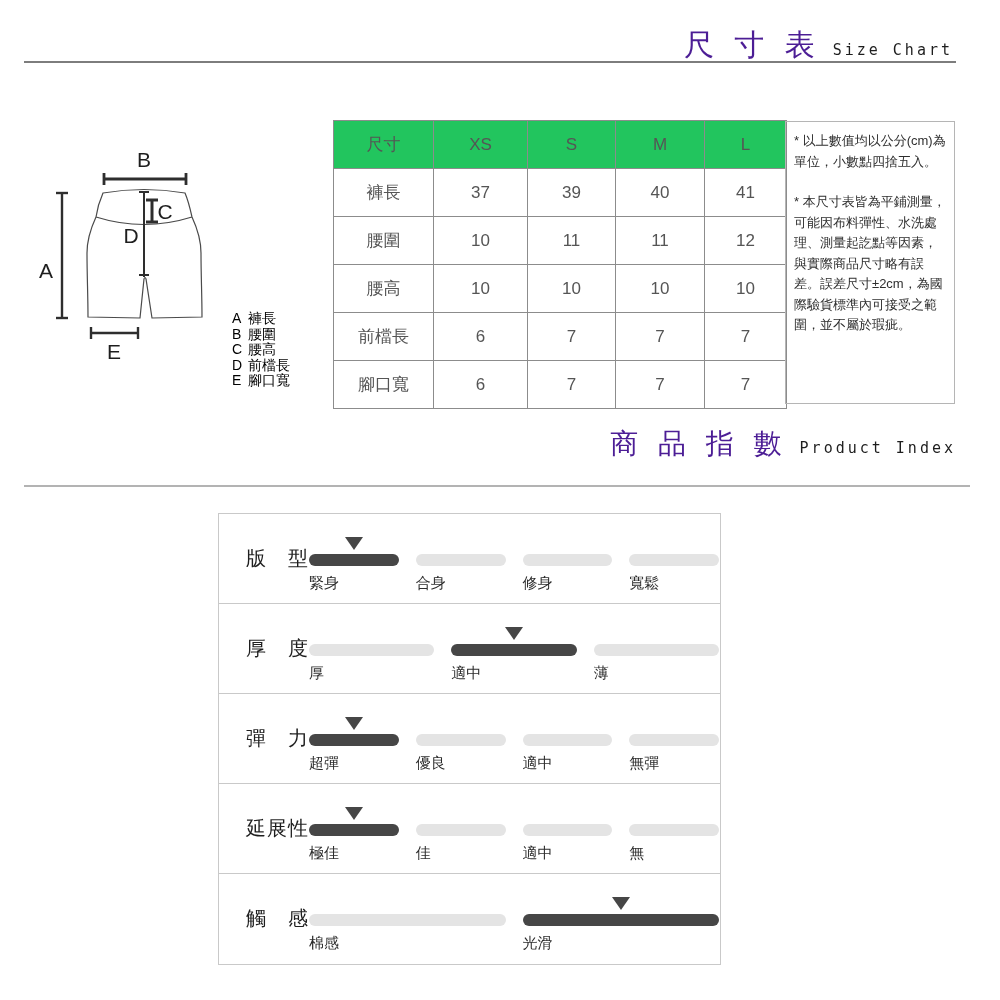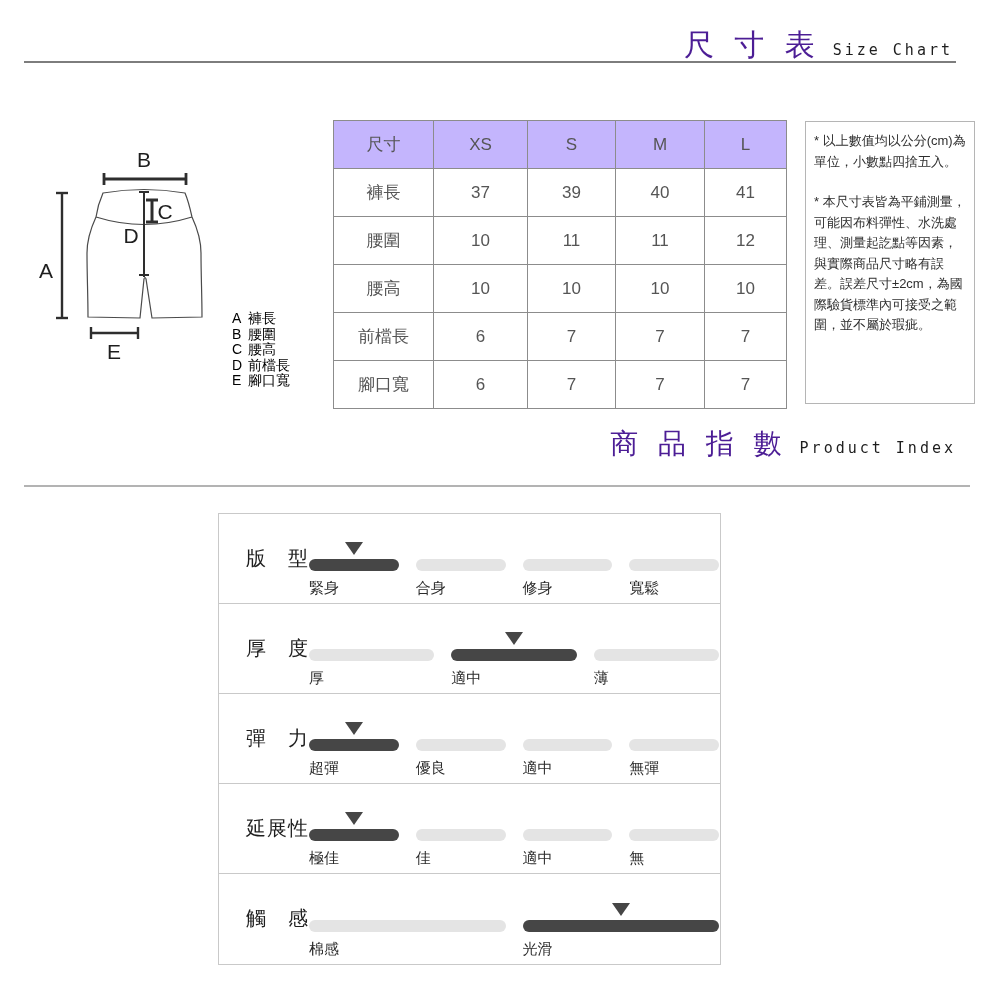--- a/index.html
+++ b/index.html
@@ -21,36 +21,36 @@
   #diagram { position:absolute; left:30px; top:140px; }
   .legend { position:absolute; left:232px; top:311px; font-size:14px; line-height:15.5px; color:#000000; }
   .legend .k { display:inline-block; width:16px; }
 
   
   .size-table { position:absolute; left:333px; top:120px; border-collapse:collapse; table-layout:fixed; }
   .size-table td, .size-table th {
     border:1px solid #8c8c8c; height:48px; text-align:center; vertical-align:middle;
     font-weight:400; font-size:17px; color:#555;
   }
-  .size-table thead th { background:#c4b5fd; }
+  .size-table thead th { background:#22c55e; }
 
   
   .notes { position:absolute; left:785px; top:121px; width:170px; height:283px;
-    border:1px solid #b5b5b5; padding:9px 8px; font-size:13px; line-height:1.58; color:#2e2e2e;margin-left:20px; }
+    border:1px solid #b5b5b5; padding:9px 8px; font-size:13px; line-height:1.58; color:#2e2e2e; }
   .notes p + p { margin-top:20px; }
 
   
   .pi-panel { position:absolute; left:218px; top:513px; width:503px; height:452px; border:1px solid #c9c9c9; }
   .pi-row { position:relative; height:90px; border-bottom:1px solid #c9c9c9; }
   .pi-row:last-child { border-bottom:none; }
   .pi-label { position:absolute; left:27px; top:50%; transform:translateY(-52%);
     font-size:20px; color:#1e1e1e; white-space:pre; letter-spacing:1px; }
   .pi-bars { position:absolute; left:90px; top:0; width:410px; height:100%;
     display:flex; gap:17px; padding-top:23px; }
-  .slot { flex:1; display:flex; flex-direction:column;justify-content:center; }
+  .slot { flex:1; display:flex; flex-direction:column; }
   .slot .tri { height:13px; margin-bottom:4px; display:flex; justify-content:center; visibility:hidden; }
   .slot.on .tri { visibility:visible; }
   .tri i { display:block; width:0; height:0;
     border-left:9px solid transparent; border-right:9px solid transparent;
     border-top:13px solid var(--bar-on,#3d3d3d); }
   .bar { height:12px; border-radius:6px; background:var(--bar-off,#e4e4e4); }
   .slot.on .bar { background:var(--bar-on,#464646); }
   .slot-label { margin-top:8px; font-size:15px; color:#2c2c2c; }
 </style>
 </head>

